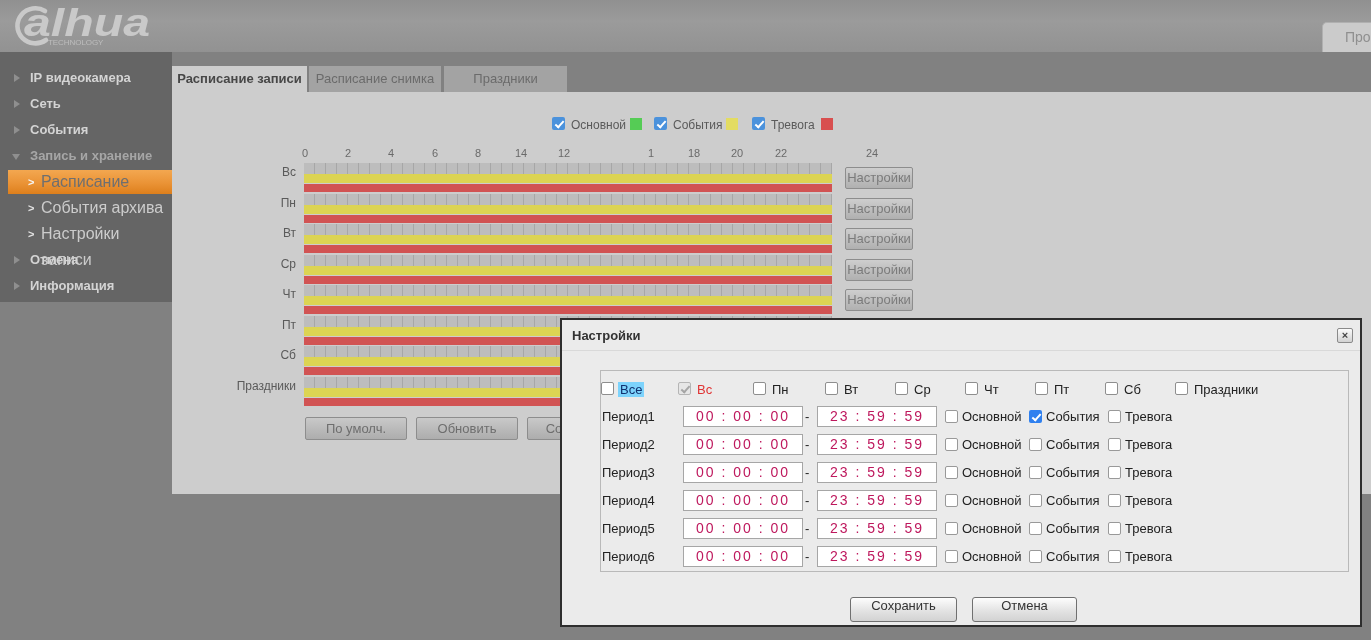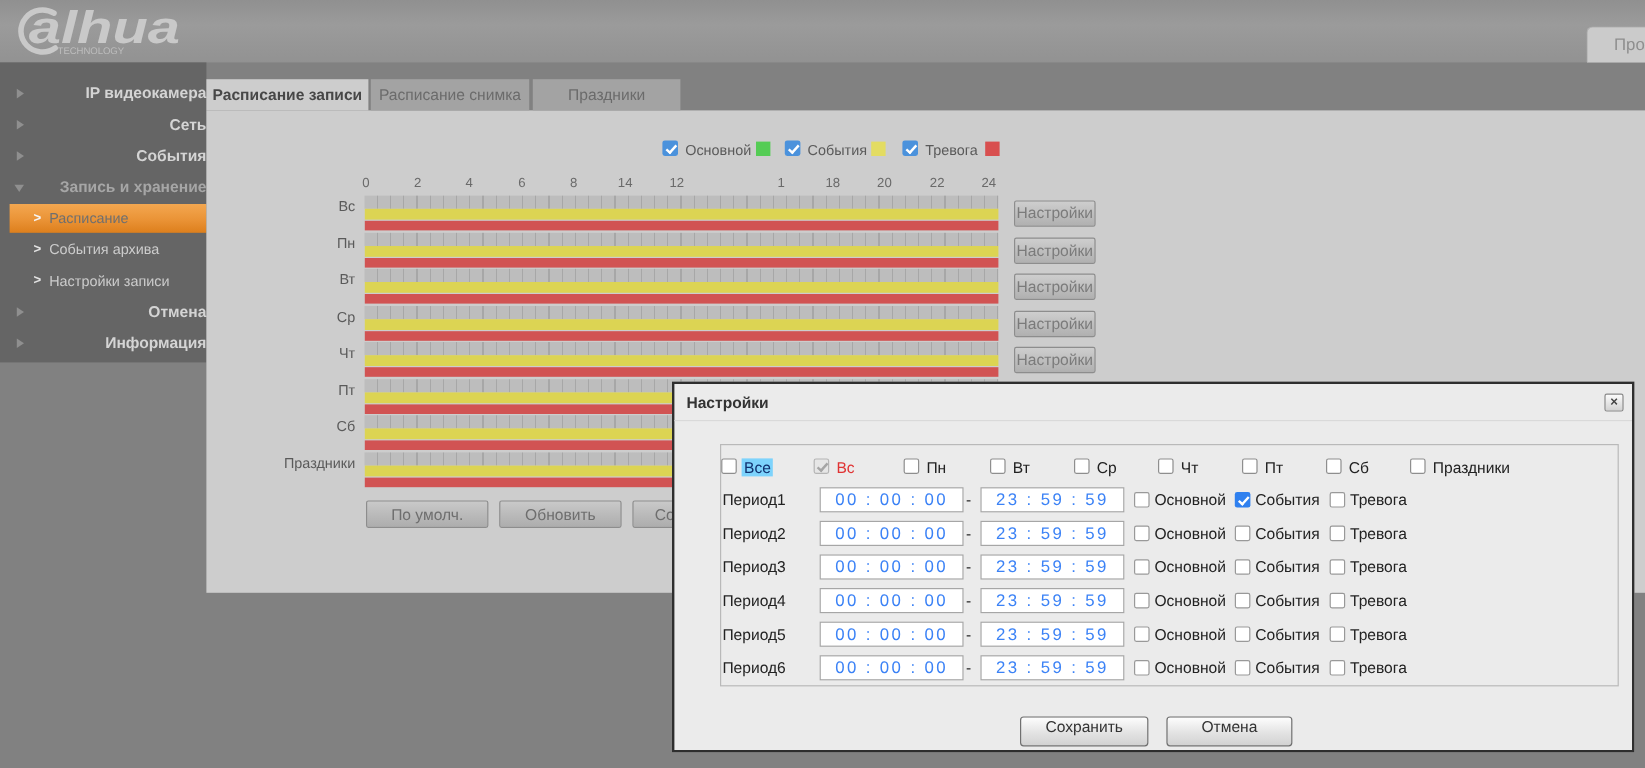--- a/index.html
+++ b/index.html
@@ -20,33 +20,33 @@
     position:absolute; left:1322px; top:22px; width:60px; height:30px;
     background:#cbcbcb; border:1px solid #b0b0b0; border-bottom:none;
     border-radius:5px 5px 0 0;
     color:#8f8f8f; font-size:14px; line-height:29px; padding-left:22px;
   }
   
   .sidebar {
     position:absolute; left:0; top:52px; width:172px; height:250px;
     background:#656565; padding-top:13px;
   }
-  .menu-item { position:relative; height:26px; line-height:26px; cursor:pointer;text-align:right; }
+  .menu-item { position:relative; height:26px; line-height:26px; cursor:pointer; }
   .menu-item .tri {
     position:absolute; left:14px; top:9px; width:0; height:0;
   }
   .tri.right { border-left:6px solid #8f8f8f; border-top:4px solid transparent; border-bottom:4px solid transparent; }
   .tri.down  { left:12px; top:11px; border-top:6px solid #8f8f8f; border-left:4px solid transparent; border-right:4px solid transparent; }
   .menu-item .mlabel {
     display:block; padding-left:30px; font-size:13px; font-weight:bold; color:#d4d4d4;
   }
   .menu-item.dim .mlabel { color:#a6a6a6; }
   .menu-sub { position:relative; height:26px; line-height:26px; cursor:pointer; }
   .menu-sub .chev { position:absolute; left:28px; top:0; font-size:11px; font-weight:bold; color:#e3e3e3; }
-  .menu-sub .slabel { display:block; padding-left:41px; font-size:12px; color:#cccccc; }
+  .menu-sub .slabel { display:block; padding-left:41px; font-size:16px; color:#cccccc; }
   .menu-sub.selected { margin:1px 0 1px 8px; height:24px; line-height:24px;
     background:linear-gradient(180deg,#f3a750 0%,#ea9336 55%,#dd7f1c 100%);
   }
   .menu-sub.selected .chev { left:20px; color:#f5f5f5; }
   .menu-sub.selected .slabel { padding-left:33px; color:#6f6f6f; }
   
   .tab {
     position:absolute; top:66px; height:26px; text-align:center;
     font-size:13px; line-height:26px; cursor:pointer;
   }
@@ -117,21 +117,21 @@
     border:solid #a5a5a5; border-width:0 2px 2px 0; transform:rotate(42deg);
   }
   .day-label { position:absolute; left:19px; top:0px; font-size:13px; line-height:15px; color:#222; white-space:nowrap; }
   .day-label.selected-text { background:#7dd3fc; color:#10306e; padding:0 2px; margin-left:-2px; }
   .day-label.red-day { color:#e03333; }
   .period-row { position:absolute; left:0; width:100%; height:22px; }
   .period-label { position:absolute; left:40px; top:0; line-height:21px; font-size:13px; color:#222; }
   .time-input {
     position:absolute; top:0; width:120px; height:21px;
     background:#fff; border:1px solid #a6a6a6;
-    text-align:center; font-size:14px; color:#3b82f6; line-height:19px;
+    text-align:center; font-size:14px; color:#be185d; line-height:19px;
     letter-spacing:2px;
   }
   .time-input.start { left:121px; }
   .time-input.end { left:255px; }
   .dash { position:absolute; left:243px; top:0; line-height:21px; color:#222; }
   .period-row .cb { top:4px; }
   .period-row .cb.checked { background:#2f80ef; border:none; }
   .pr-cb-main { left:383px; }
   .pr-lbl-main { position:absolute; left:400px; top:0; line-height:21px; font-size:13px; color:#222; }
   .pr-cb-events { left:467px; }
@@ -230,21 +230,21 @@
   <div class="axis-label" style="left:376px;">4</div>
   <div class="axis-label" style="left:420px;">6</div>
   <div class="axis-label" style="left:463px;">8</div>
   <div class="axis-label" style="left:506px;">14</div>
   <div class="axis-label" style="left:549px;">12</div>
   <div class="axis-label" style="left:593px;margin-top:15px;">14</div>
   <div class="axis-label" style="left:636px;">1</div>
   <div class="axis-label" style="left:679px;">18</div>
   <div class="axis-label" style="left:722px;">20</div>
   <div class="axis-label" style="left:766px;">22</div>
-  <div class="axis-label" style="left:809px;">24</div>
+  <div class="axis-label" style="left:857px;">24</div>
 
   <div class="rowlabel" style="left:176px;top:163px;">Вс</div>
   <div class="band grid" style="top:163px;"></div>
   <div class="band yellow" style="top:174px;"></div>
   <div class="band red" style="top:184px;"></div>
   <div class="btn-settings" style="top:167px;">Настройки</div>
 
   <div class="rowlabel" style="left:176px;top:194px;">Пн</div>
   <div class="band grid" style="top:194px;"></div>
   <div class="band yellow" style="top:205px;"></div>

